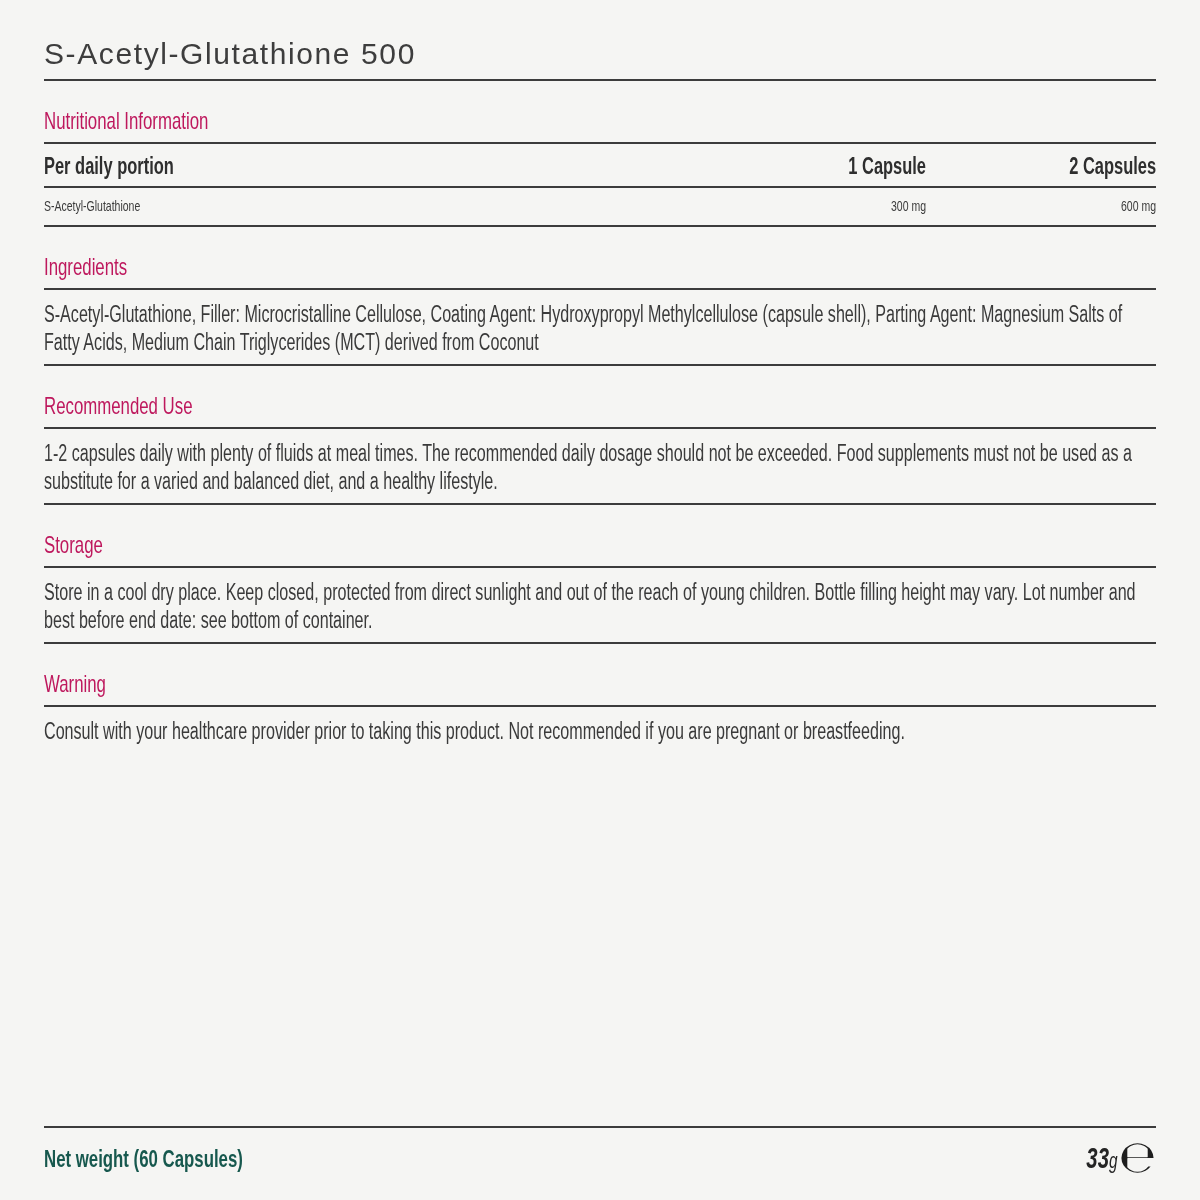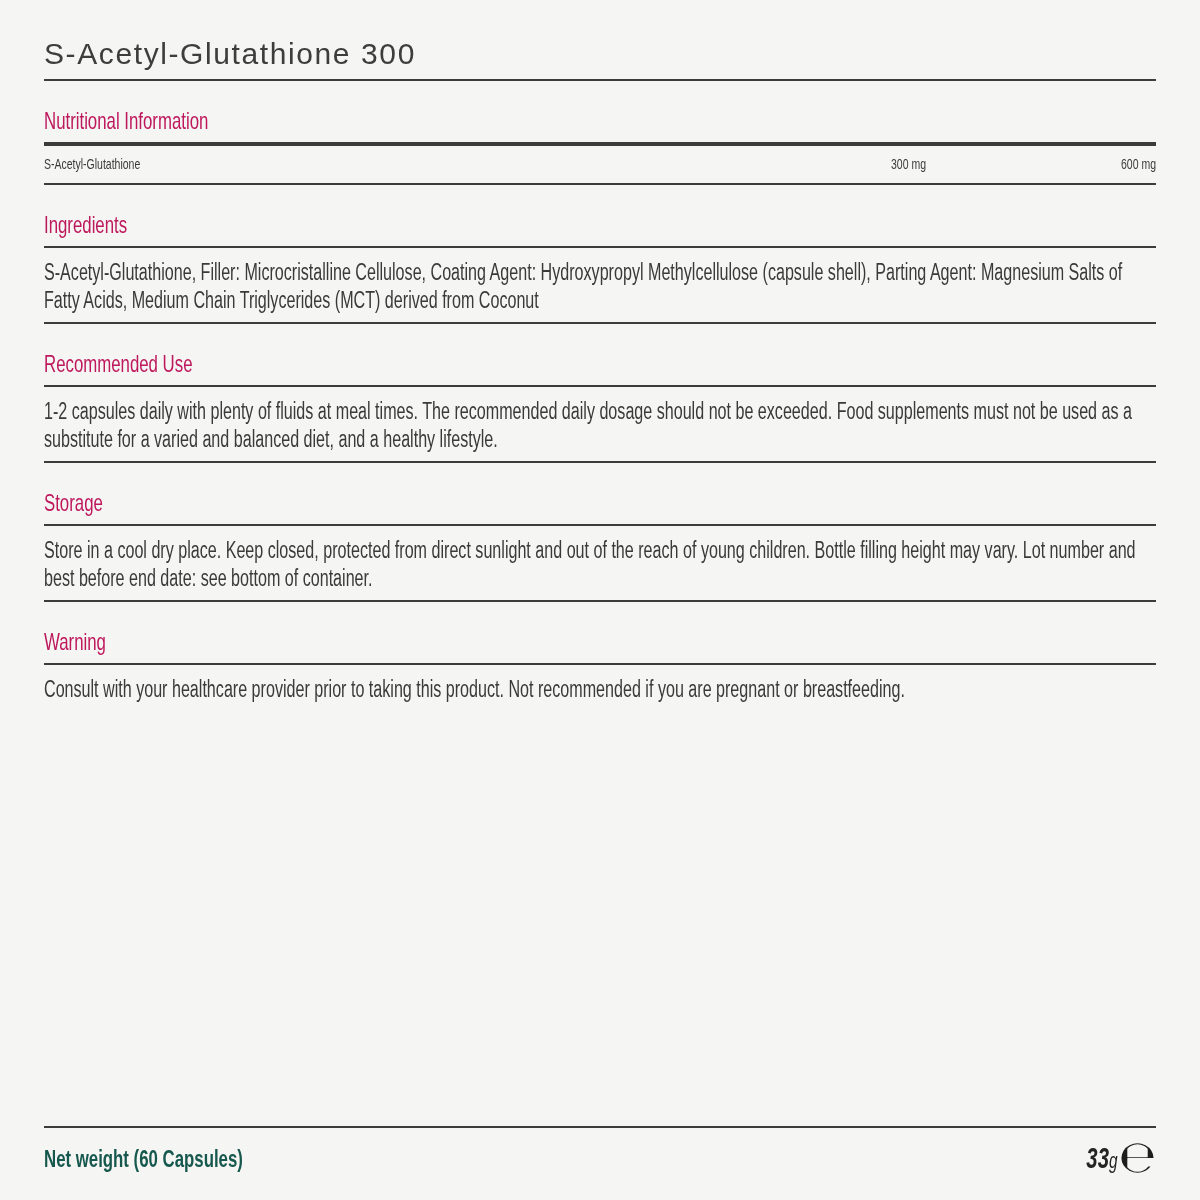--- a/index.html
+++ b/index.html
@@ -97,26 +97,31 @@
     position: relative;
     top: 4px;
     margin-left: 1px;
   }
 </style>
 </head>
 <body>
 
 <div class="page">
 
-  <h1 class="title">S-Acetyl-Glutathione 300</h1>
+  <h1 class="title">S-Acetyl-Glutathione 500</h1>
   <div class="rule"></div>
 
   <h2 class="sec-h"><span class="cx">Nutritional Information</span></h2>
   <div class="rule"></div>
 
+  <div class="t-row t-head">
+    <div class="cell-l"><span class="cx">Per daily portion</span></div>
+    <div class="cell-num"><span class="cxr">1 Capsule</span></div>
+    <div class="cell-num"><span class="cxr">2 Capsules</span></div>
+  </div>
   <div class="rule"></div>
 
   <div class="t-row t-data">
     <div class="cell-l"><span class="cx">S-Acetyl-Glutathione</span></div>
     <div class="cell-num"><span class="cxr">300 mg</span></div>
     <div class="cell-num"><span class="cxr">600 mg</span></div>
   </div>
   <div class="rule"></div>
 
   <h2 class="sec-h"><span class="cx">Ingredients</span></h2>

